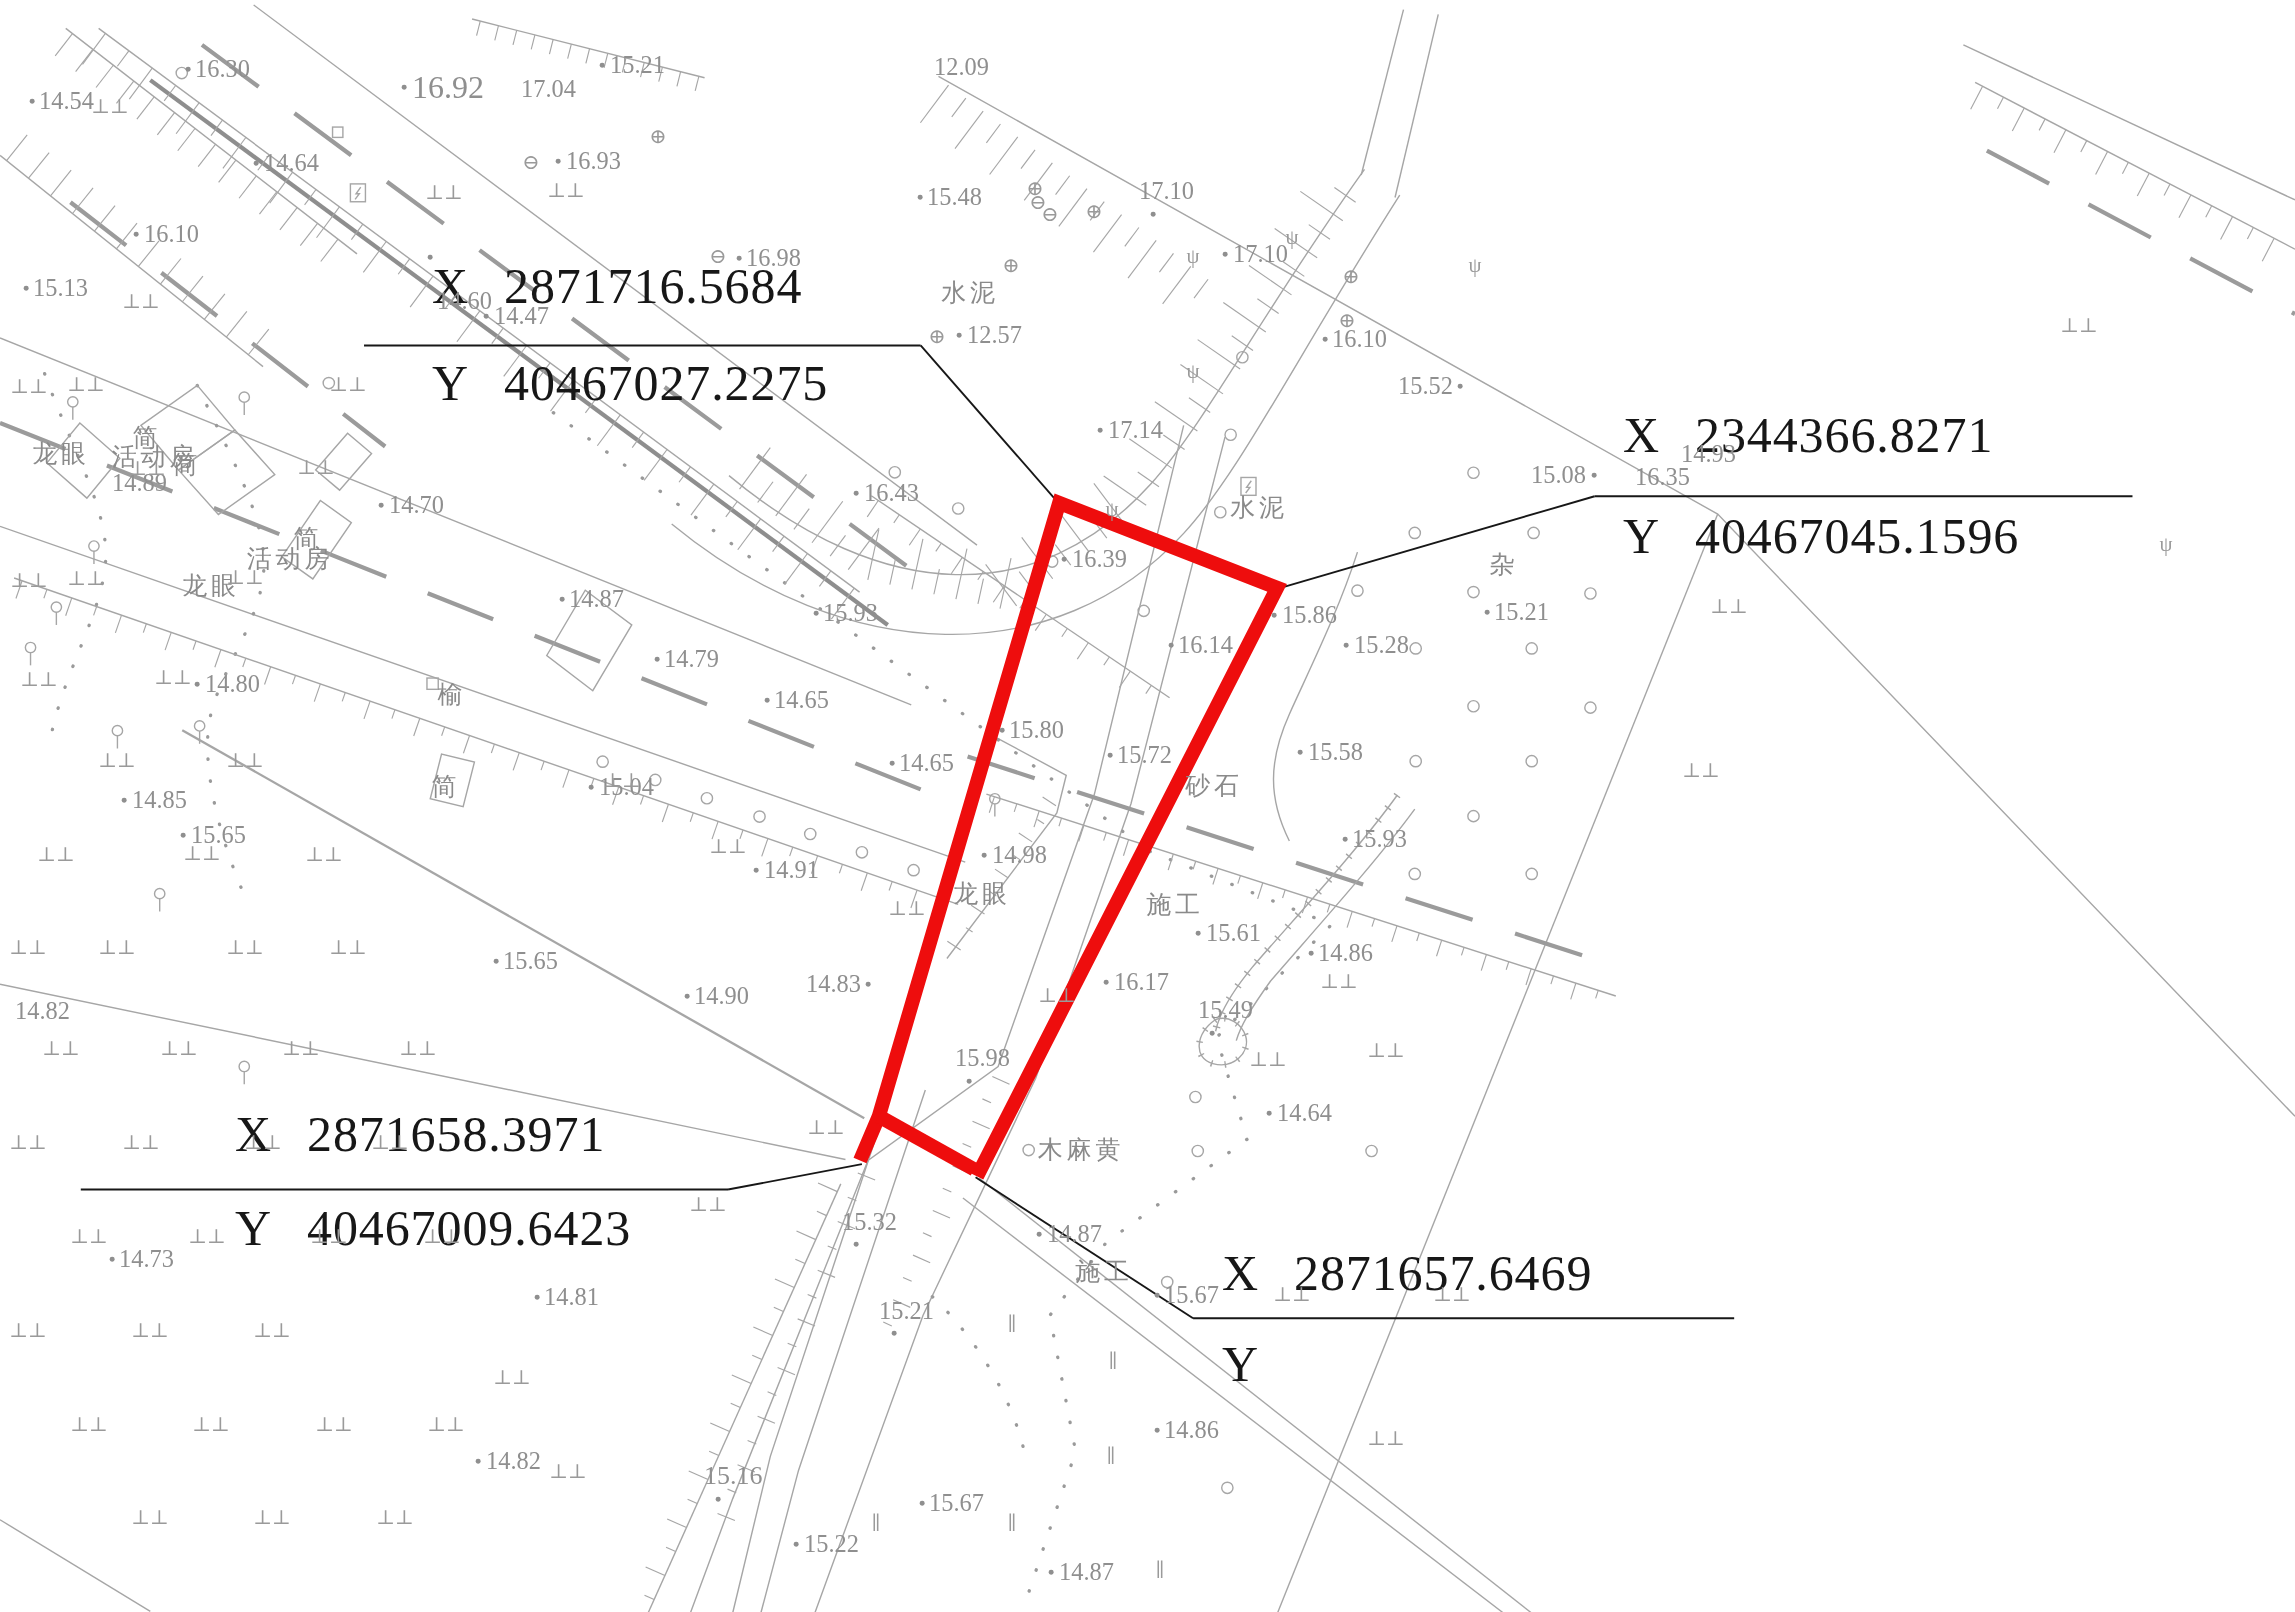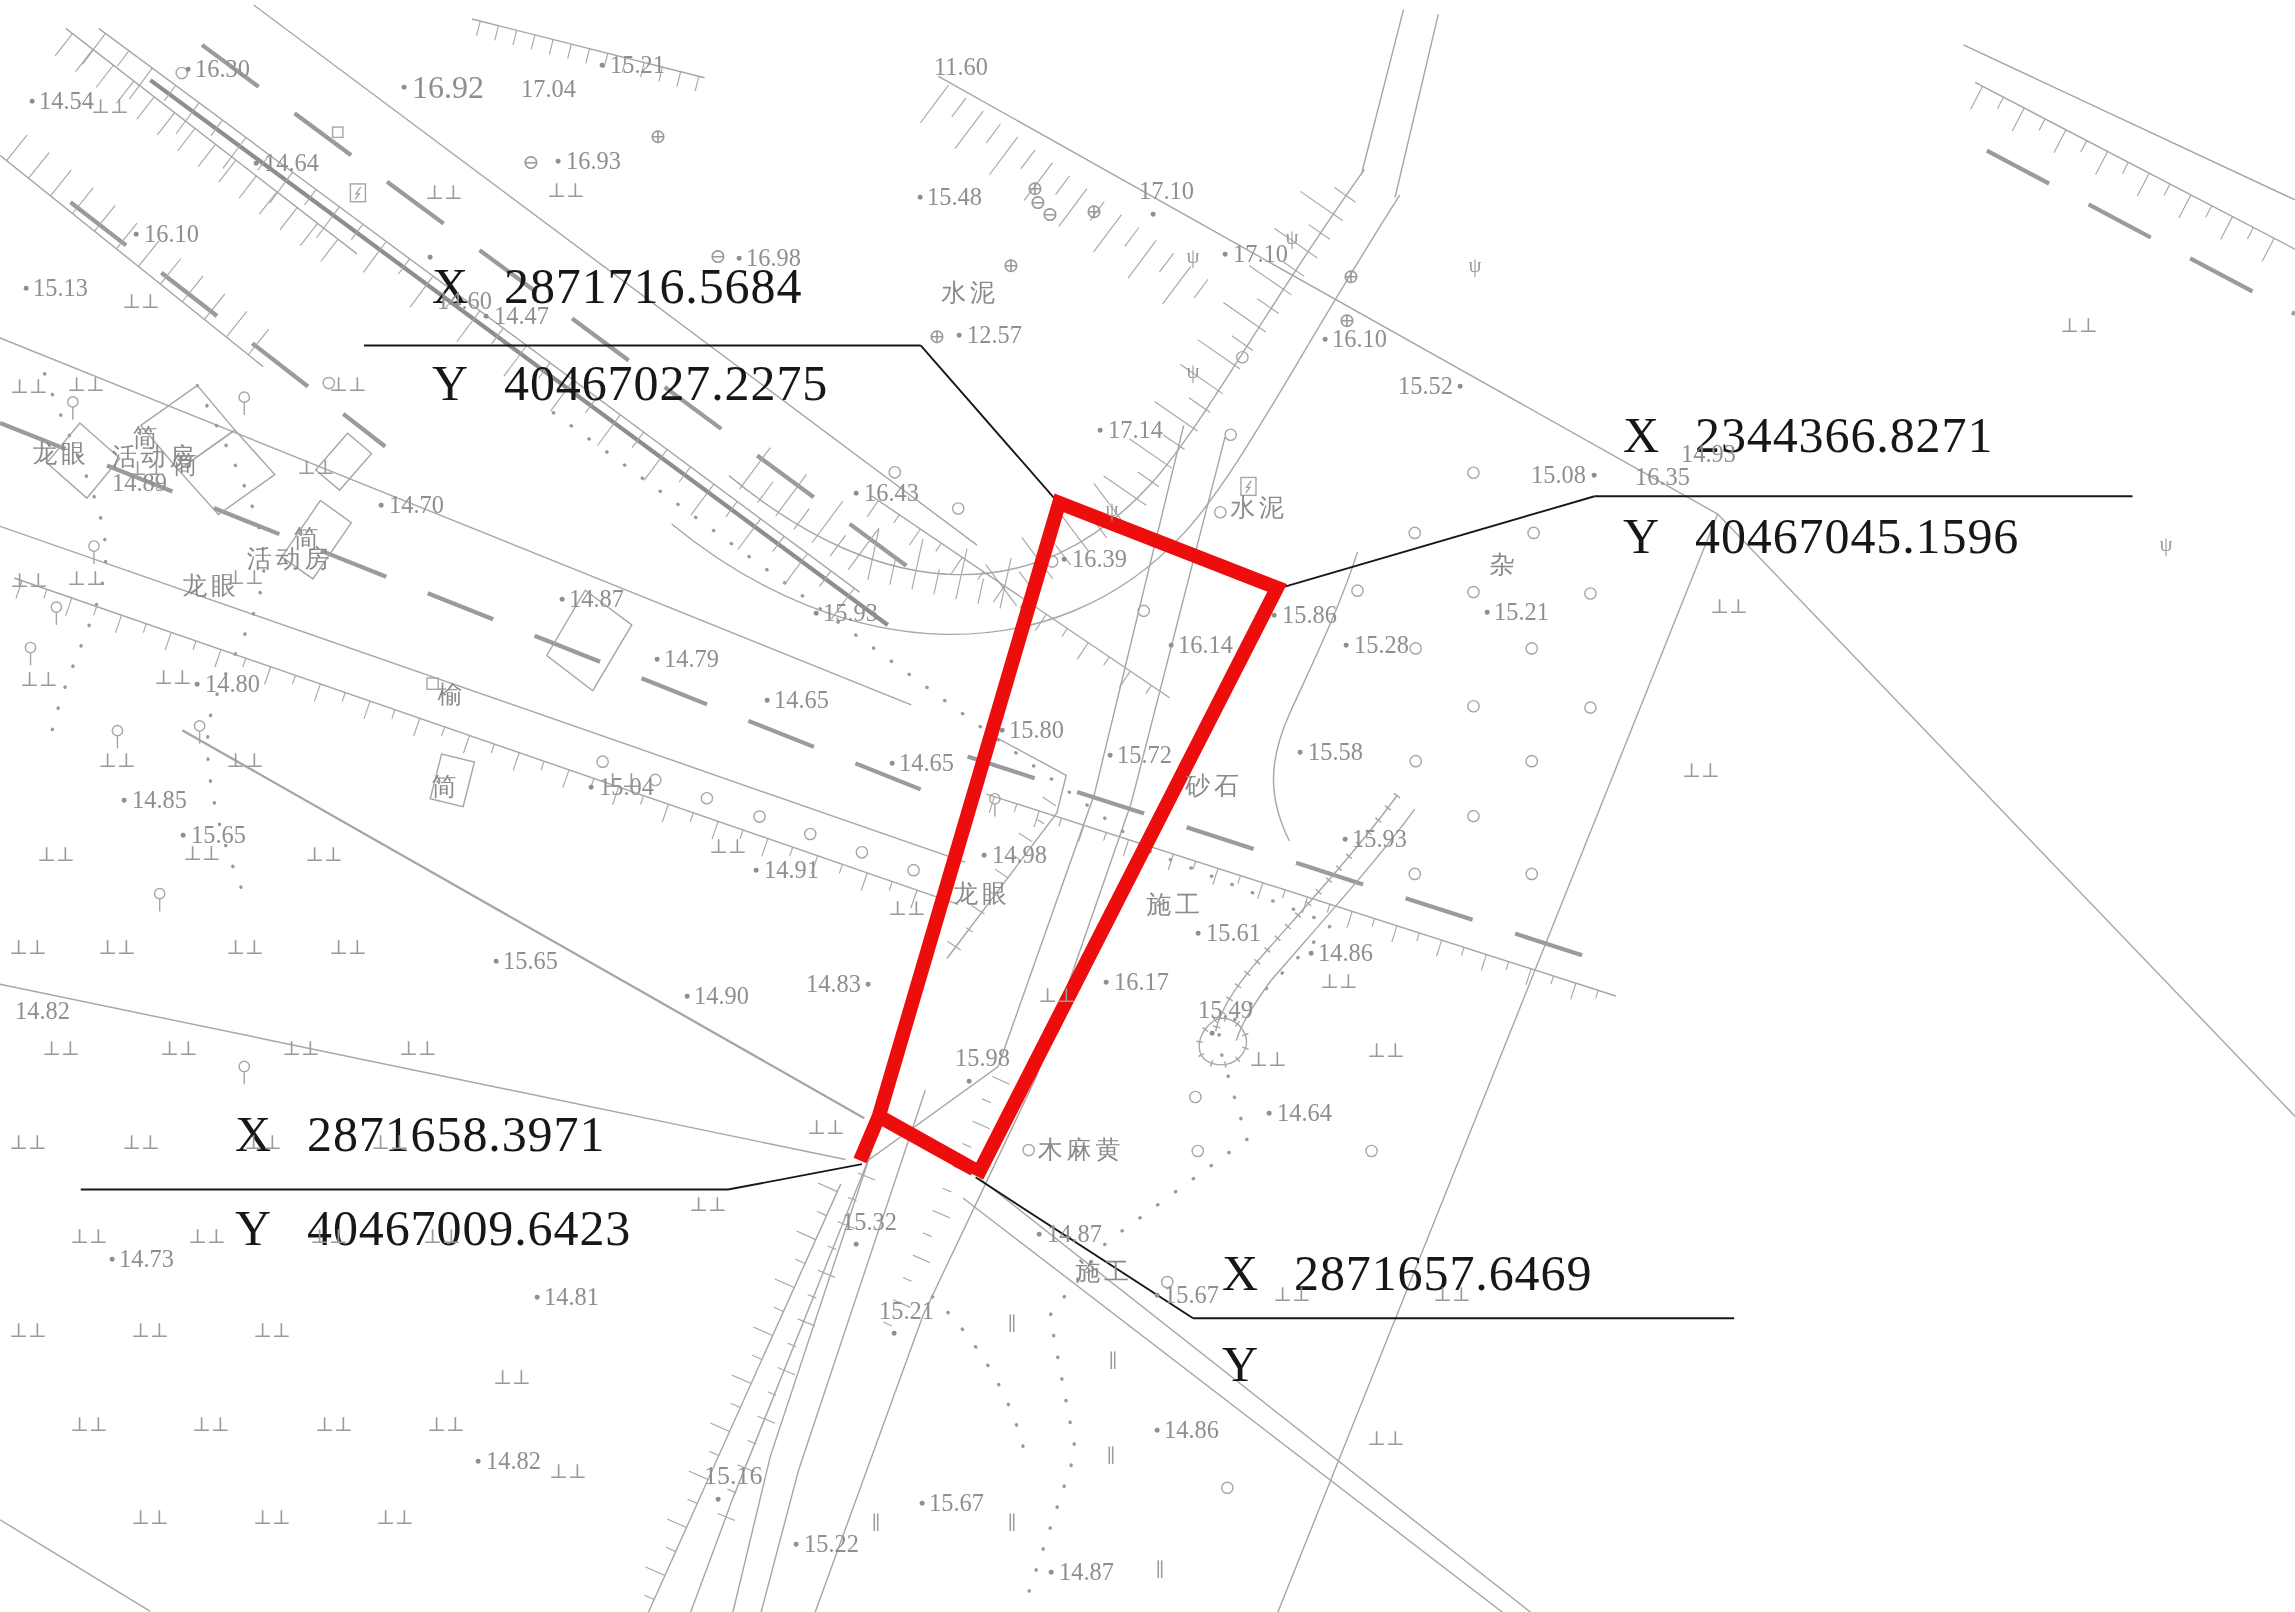--- a/index.html
+++ b/index.html
@@ -464,21 +464,21 @@
   </div>
 
   <div id="annos">
       <div class="dot" style="left: 188px; top: 69px;"></div>
       <div class="pt" style="left: 195px; top: 69px; font-size: 24.4px; transform: translate(0px, -50%);">16.30</div>
       <div class="dot" style="left: 404px; top: 87px;"></div>
       <div class="pt" style="left: 412px; top: 87px; font-size: 32px; transform: translate(0px, -50%);">16.92</div>
       <div class="pt" style="left: 521px; top: 89px; font-size: 24.4px; transform: translate(0px, -50%);">17.04</div>
       <div class="dot" style="left: 602px; top: 65px;"></div>
       <div class="pt" style="left: 610px; top: 65px; font-size: 24.4px; transform: translate(0px, -50%);">15.21</div>
-      <div class="pt" style="left: 934px; top: 67px; font-size: 24.4px; transform: translate(0px, -50%);">11.60</div>
+      <div class="pt" style="left: 934px; top: 67px; font-size: 24.4px; transform: translate(0px, -50%);">12.09</div>
       <div class="dot" style="left: 32px; top: 101px;"></div>
       <div class="pt" style="left: 39px; top: 101px; font-size: 24.4px; transform: translate(0px, -50%);">14.54</div>
       <div class="dot" style="left: 256px; top: 163px;"></div>
       <div class="pt" style="left: 264px; top: 163px; font-size: 24.4px; transform: translate(0px, -50%);">14.64</div>
       <div class="dot" style="left: 558px; top: 161px;"></div>
       <div class="pt" style="left: 566px; top: 161px; font-size: 24.4px; transform: translate(0px, -50%);">16.93</div>
       <div class="dot" style="left: 920px; top: 197px;"></div>
       <div class="pt" style="left: 927px; top: 197px; font-size: 24.4px; transform: translate(0px, -50%);">15.48</div>
       <div class="dot" style="left: 1153px; top: 214px;"></div>
       <div class="pt" style="left: 1139px; top: 191px; font-size: 24.4px; transform: translate(0px, -50%);">17.10</div>

